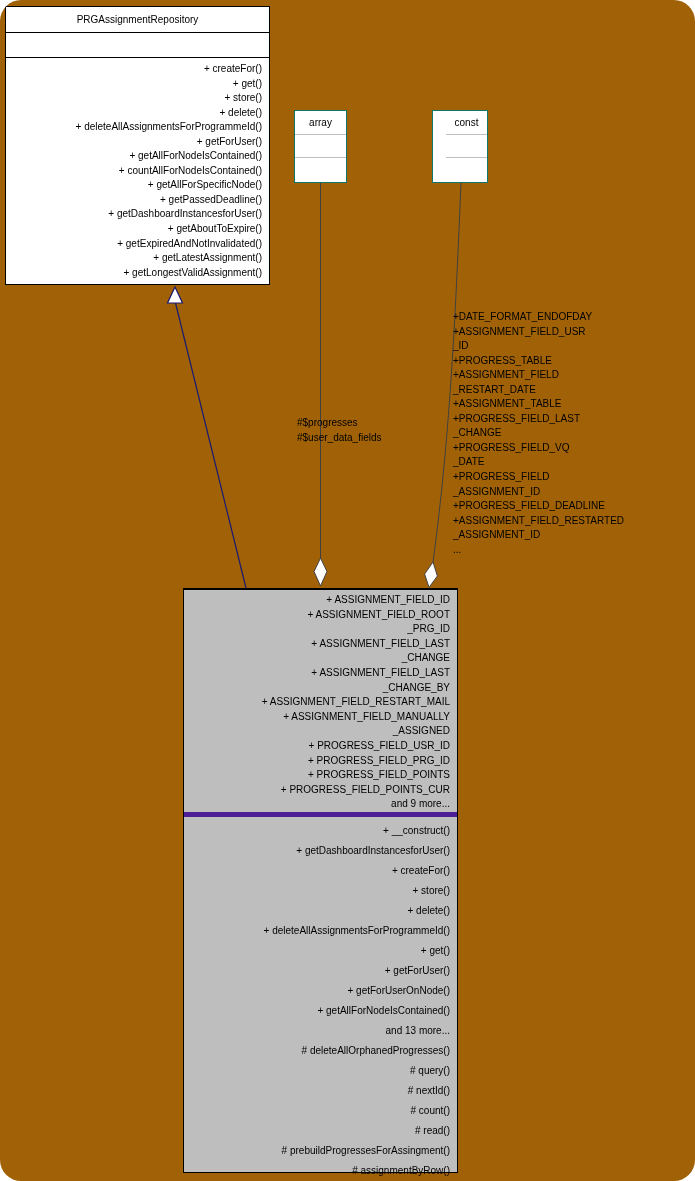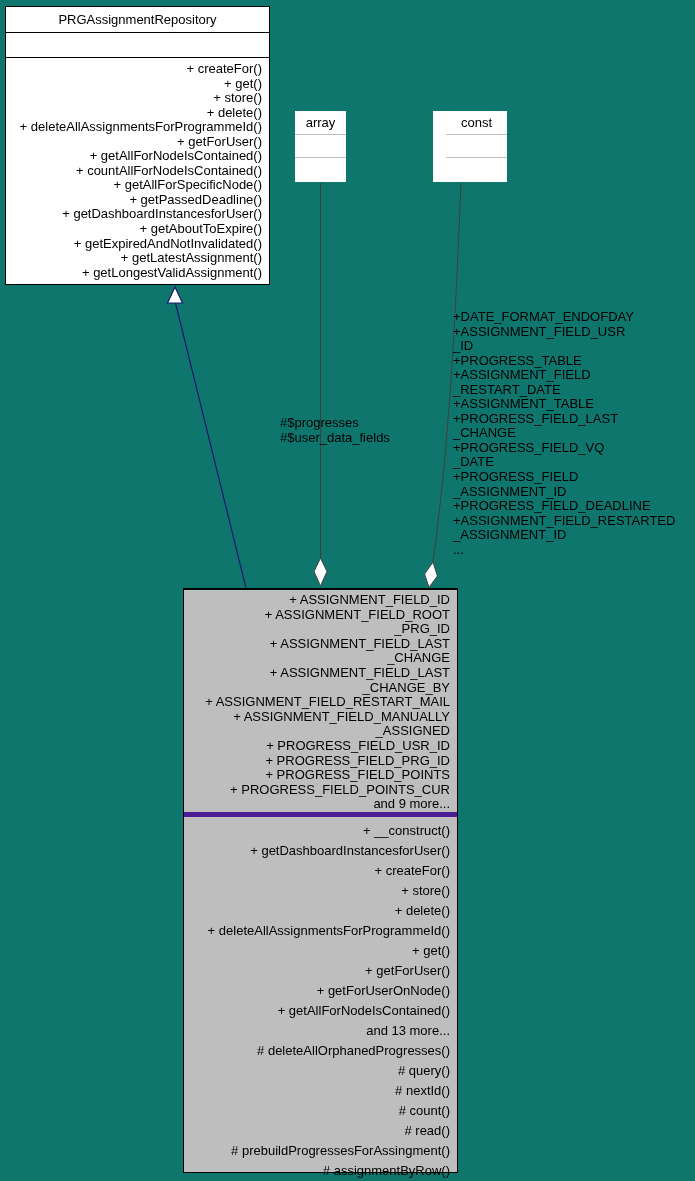--- a/index.html
+++ b/index.html
@@ -1,53 +1,54 @@
 <!DOCTYPE html>
 <html><head>
 <meta charset="utf-8">
 <style>
   html,body{margin:0;padding:0;background:#ffffff;}
   #canvas{
     position:relative;
     width:695px;height:1181px;
-    background:#0f766e;
+    background:#a16207;
     font-family:"Liberation Sans", sans-serif;
-    font-size:13px;
+    font-size:10px;
     color:#000000;
     overflow:hidden;
+    border-radius:21px;
   }
   #edge-layer{position:absolute;left:0;top:0;z-index:0;}
   .uml-box{position:absolute;box-sizing:border-box;background:#ffffff;z-index:1;display:flex;flex-direction:column;}
   .uml-box .compartment{box-sizing:border-box;text-align:right;}
   .uml-box .title{text-align:center;white-space:nowrap;overflow:hidden;}
   .uml-box .lines{white-space:pre-line;padding:3px 7px 0 7px;}
 
   
   .box-parent{left:5px;top:6px;width:265px;height:279px;border:1px solid #000000;}
   .box-parent .title{height:26px;line-height:26px;border-bottom:1px solid #000000;}
   .box-parent .attrs{height:25px;border-bottom:1px solid #000000;}
   .box-parent .methods{flex:1;line-height:14.55px;padding-top:4px;}
 
   
   .typed-box{border:1px solid #0f766e;}
   .typed-box .title{height:24px;line-height:24px;border-bottom:1px solid #c0c0c0;}
   .typed-box .sub{height:23px;border-bottom:1px solid #c0c0c0;}
   .typed-box .sub:last-child{border-bottom:none;flex:1;}
   .box-array{left:294px;top:110px;width:53px;height:73px;}
-  .box-const{left:432px;top:110px;width:76px;height:73px;padding-left:13px;}
+  .box-const{left:432px;top:110px;width:56px;height:73px;padding-left:13px;}
 
   
   .box-main{left:183px;top:588px;width:275px;height:585px;border:1.5px solid #000000;background:#bebebe;}
   .box-main .title{height:22px;line-height:22px;border-bottom:1px solid #000000;}
   .box-main .fields{height:229px;border-bottom:5px solid #4c1d95;line-height:14.6px;}
   .box-main .methods{flex:1;line-height:20px;padding-top:4px;}
 
   
   .edge-label{position:absolute;z-index:1;text-align:left;white-space:pre-line;line-height:14.55px;}
-  #label-array{left:280px;top:416px;width:180px;}
+  #label-array{left:297px;top:416px;width:180px;}
   #label-const{left:453px;top:310px;width:240px;}
 </style>
 </head>
 <body>
 
 <div id="canvas">
 
   <svg id="edge-layer" width="695" height="1181" viewBox="0 0 695 1181">
 
     <path d="M246,588 L175.5,303" fill="none" stroke-width="1.2" stroke="#191970"></path>

